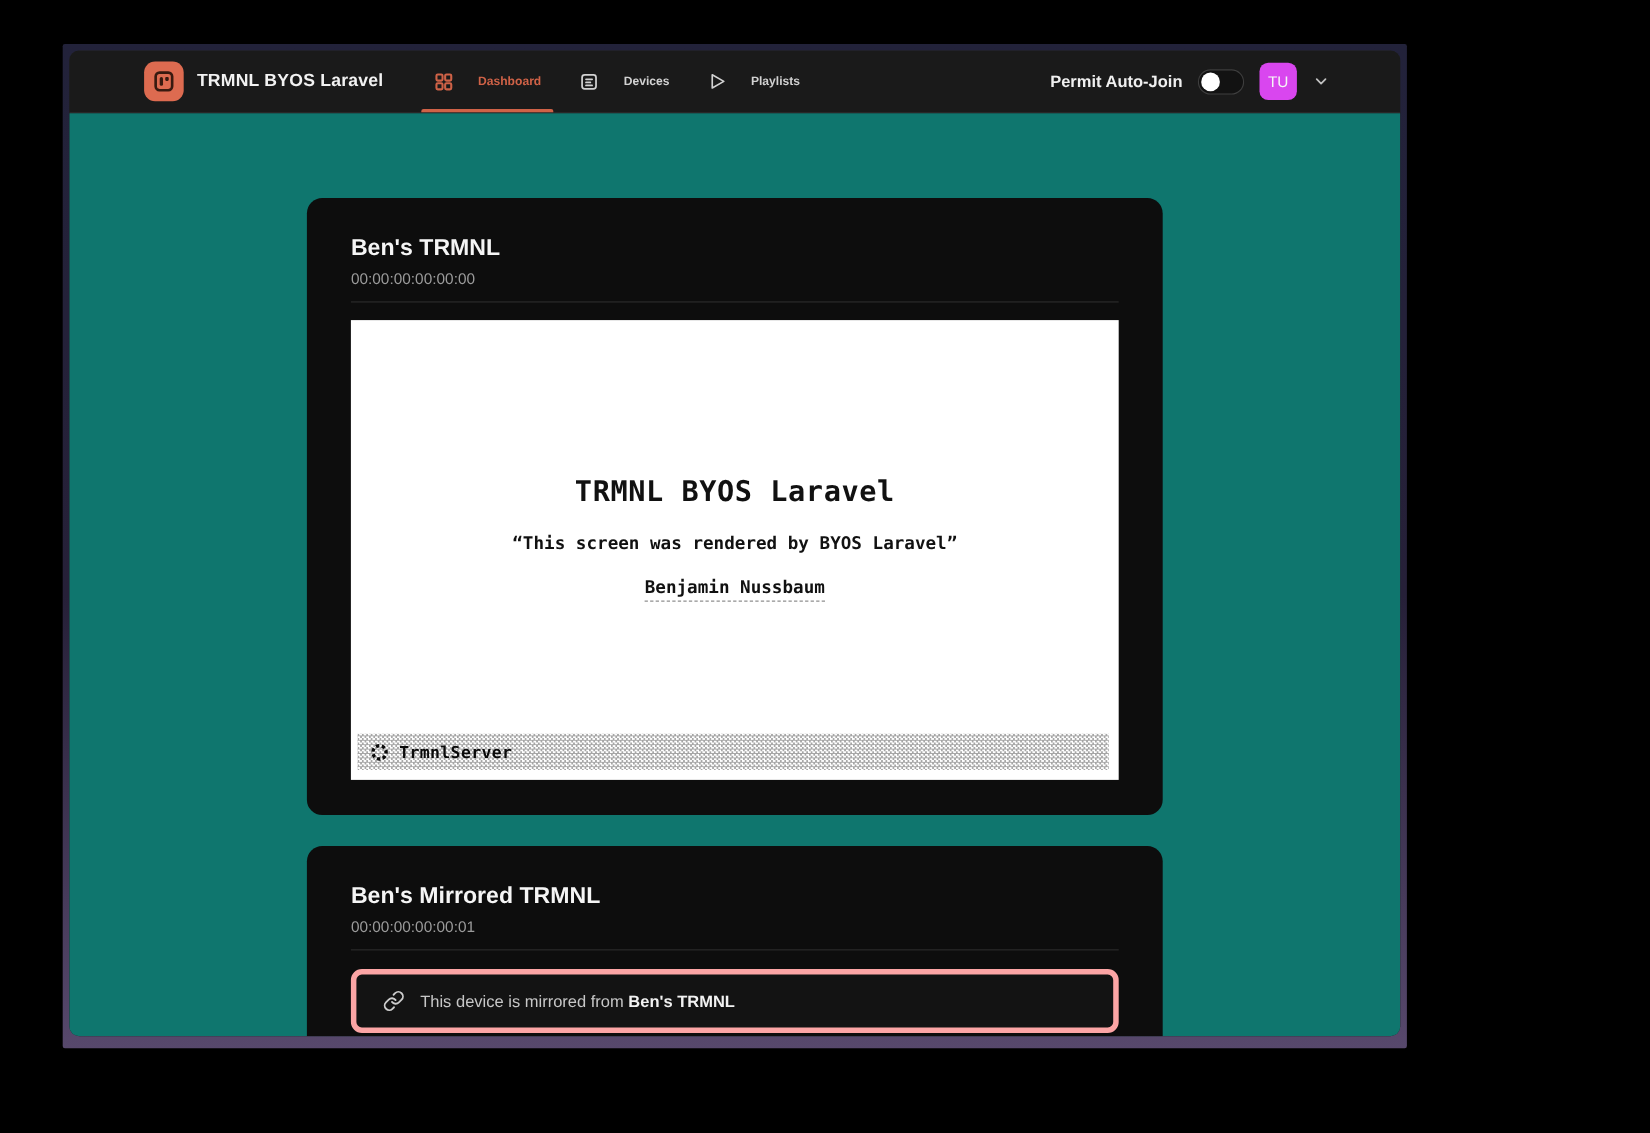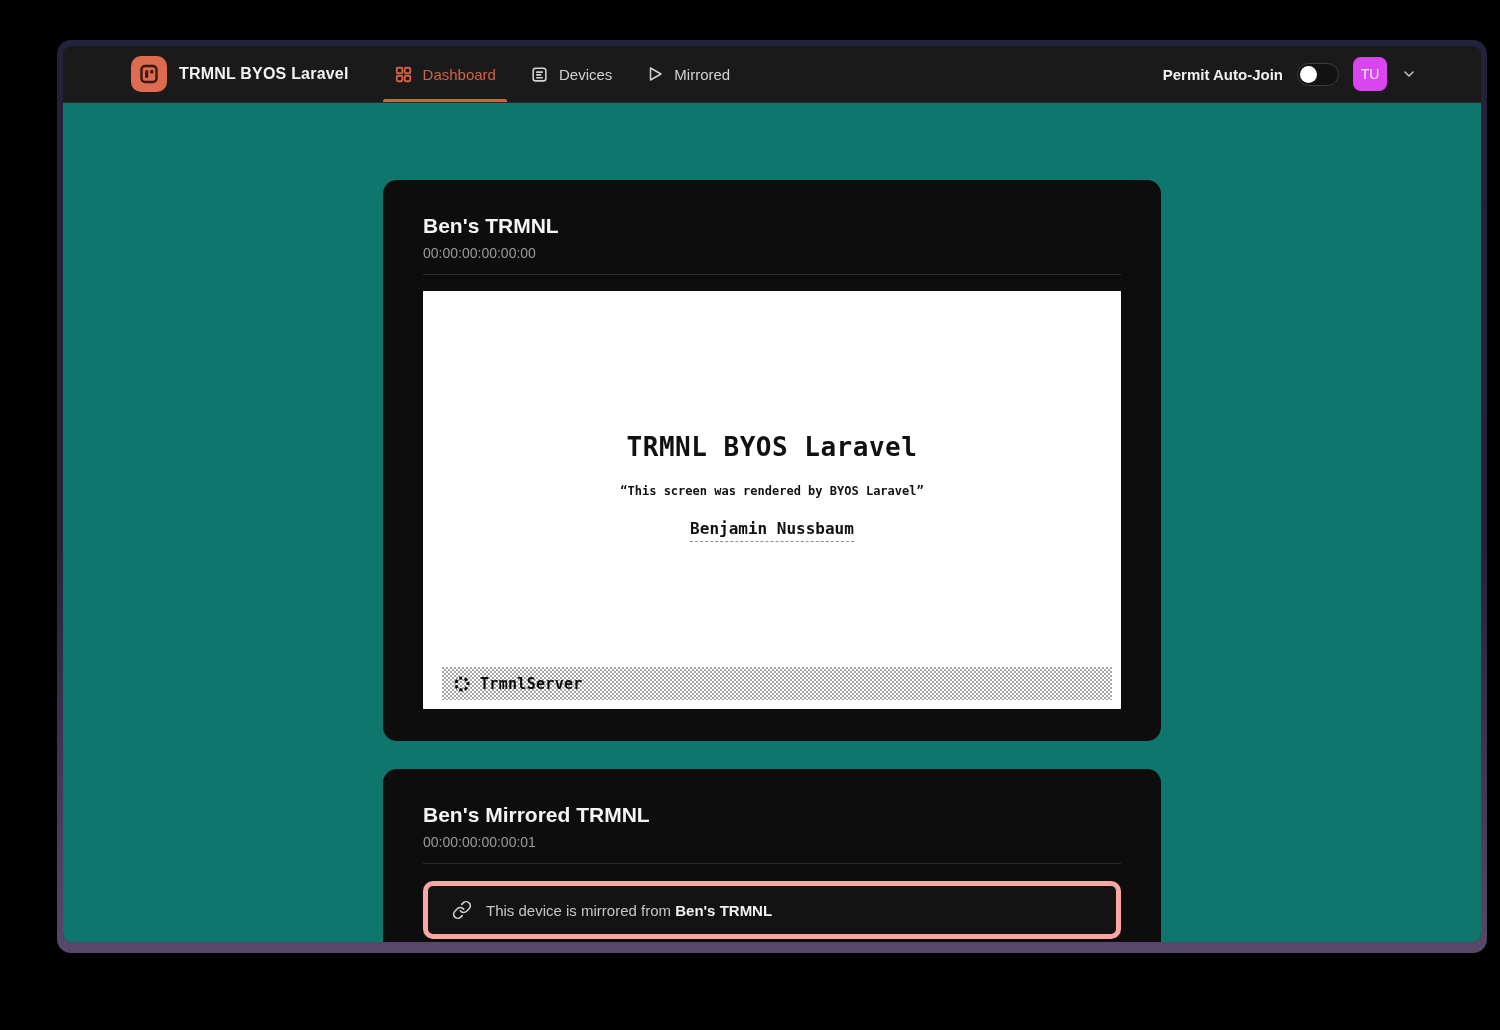--- a/index.html
+++ b/index.html
@@ -1,21 +1,21 @@
 <!DOCTYPE html>
 <html><head>
 <meta charset="utf-8">
 <style>
   * { margin: 0; padding: 0; box-sizing: border-box; }
   html, body { width: 1500px; height: 1030px; background: #000; overflow: hidden;
     font-family: "Liberation Sans", sans-serif; }
 
   .window {
-    position: absolute; left: 57px; top: 40px; width: 1430px; height: 913px;
-    border-radius: 14px; padding: 6px 6px 11px 6px;
+    position: absolute; left: 57px; top: 40px; width: 1222px; height: 913px;
+    border-radius: 2px; padding: 6px 6px 11px 6px;
     background: linear-gradient(180deg, #22223a 0%, #262038 55%, #57486c 100%);
     overflow: hidden;
   }
   .window-inner {
     width: 100%; height: 100%; border-radius: 9px; overflow: hidden;
     background: #242424; display: flex; flex-direction: column;
   }
 
   
   .navbar {
@@ -24,22 +24,22 @@
   }
   .brand { display: flex; align-items: center; gap: 12px; margin-right: 28px; }
   .logo {
     width: 36px; height: 36px; border-radius: 10px; background: #dd6b50;
     display: flex; align-items: center; justify-content: center;
   }
   .brand-title { color: #f2f2f2; font-weight: bold; font-size: 16px; letter-spacing: .2px; }
 
   .nav-tabs { display: flex; align-items: stretch; }
   .nav-tab {
-    position: relative; display: flex; align-items: center; gap: 10px;
-    padding: 0 17px; cursor: pointer; color: #d2d2d2; font-size: 15px; font-weight: 400;
+    position: relative; display: flex; align-items: center; gap: 22px;
+    padding: 0 17px; cursor: pointer; color: #d2d2d2; font-size: 11px; font-weight: 700;
   }
   .nav-tab .tab-label { white-space: nowrap; }
   .nav-tab.active { color: #cf6247; }
   .nav-tab.active::after {
     content: ""; position: absolute; left: 6px; right: 6px; bottom: 0; height: 3px;
     background: #cf6247; border-radius: 2px 2px 0 0;
   }
   .nav-right { margin-left: auto; display: flex; align-items: center; gap: 14px; }
   .autojoin-label { color: #f0f0f0; font-size: 15px; font-weight: bold; white-space: nowrap; }
   .toggle {
@@ -69,28 +69,28 @@
   .device-mac { color: #9b9b9b; font-size: 14px; margin-top: 7px; }
   .card-divider { border: none; border-top: 1px solid #2d2d2d; margin-top: 13px; }
 
   
   .screen {
     margin-top: 16px; height: 418px; background: #ffffff; position: relative;
     font-family: "DejaVu Sans Mono", monospace; color: #111;
   }
   .screen-center { position: absolute; left: 0; right: 0; top: 141px; text-align: center; }
   .screen-title { font-size: 26px; font-weight: bold; letter-spacing: .5px; }
-  .screen-quote { font-size: 12px; font-weight: bold; margin-top: 22px; }
+  .screen-quote { font-size: 16px; font-weight: bold; margin-top: 22px; }
   .screen-author-wrap { margin-top: 21px; }
   .screen-author {
     display: inline-block; font-size: 16px; font-weight: bold;
     border-bottom: 1px dashed #8f8f8f; padding-bottom: 3px; cursor: pointer; text-align: center;
   }
   .screen-badge {
-    position: absolute; left: 19px; right: 9px; bottom: 9px; height: 33px;
+    position: absolute; left: 6px; right: 9px; bottom: 9px; height: 33px;
     background: repeating-conic-gradient(#ffffff 0% 25%, #a6a6a6 0% 50%);
     background-size: 4px 4px;
     display: flex; align-items: center; gap: 9px; padding-left: 11px;
   }
   .badge-label { font-size: 15px; font-weight: bold; color: #0a0a0a; letter-spacing: .3px; }
 
   
   .mirror-box {
     margin-top: 17px; height: 58px; background: #131313; border: 5px solid #fca5a5;
     border-radius: 10px; display: flex; align-items: center; gap: 14px; padding: 0 24px;
@@ -143,21 +143,21 @@
           <span class="tab-label">Devices</span>
         </div>
 
 
         <div class="nav-tab">
           <span>
             <svg width="18" height="18" viewBox="0 0 24 24" fill="none" stroke="#d2d2d2" stroke-width="2" stroke-linejoin="round">
               <polygon points="6,4 20,12 6,20"></polygon>
             </svg>
           </span>
-          <span class="tab-label">Mirrored</span>
+          <span class="tab-label">Playlists</span>
         </div>
       </div>
 
       <div class="nav-right">
         <span class="autojoin-label">Permit Auto-Join</span>
         <div class="toggle">
           <div class="toggle-knob"></div>
         </div>
         <div class="avatar">TU</div>
         <div class="caret">

